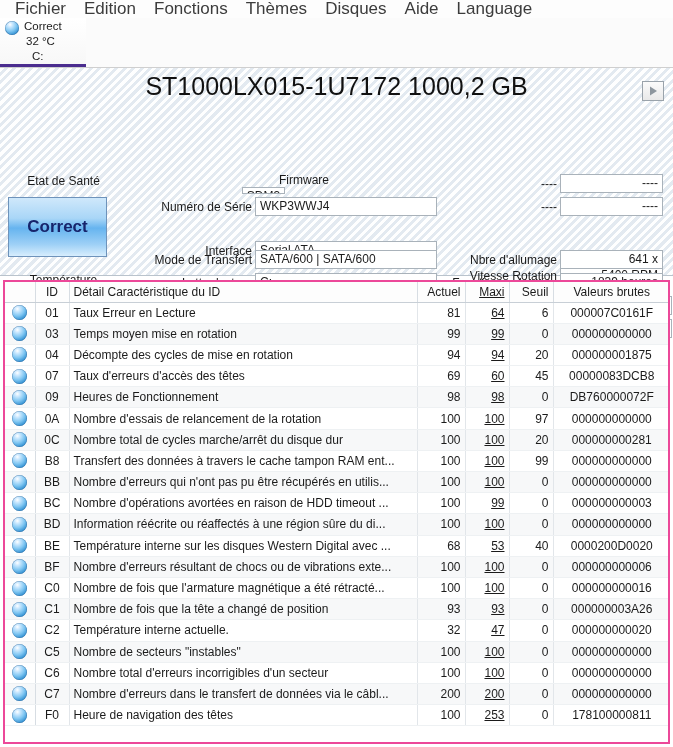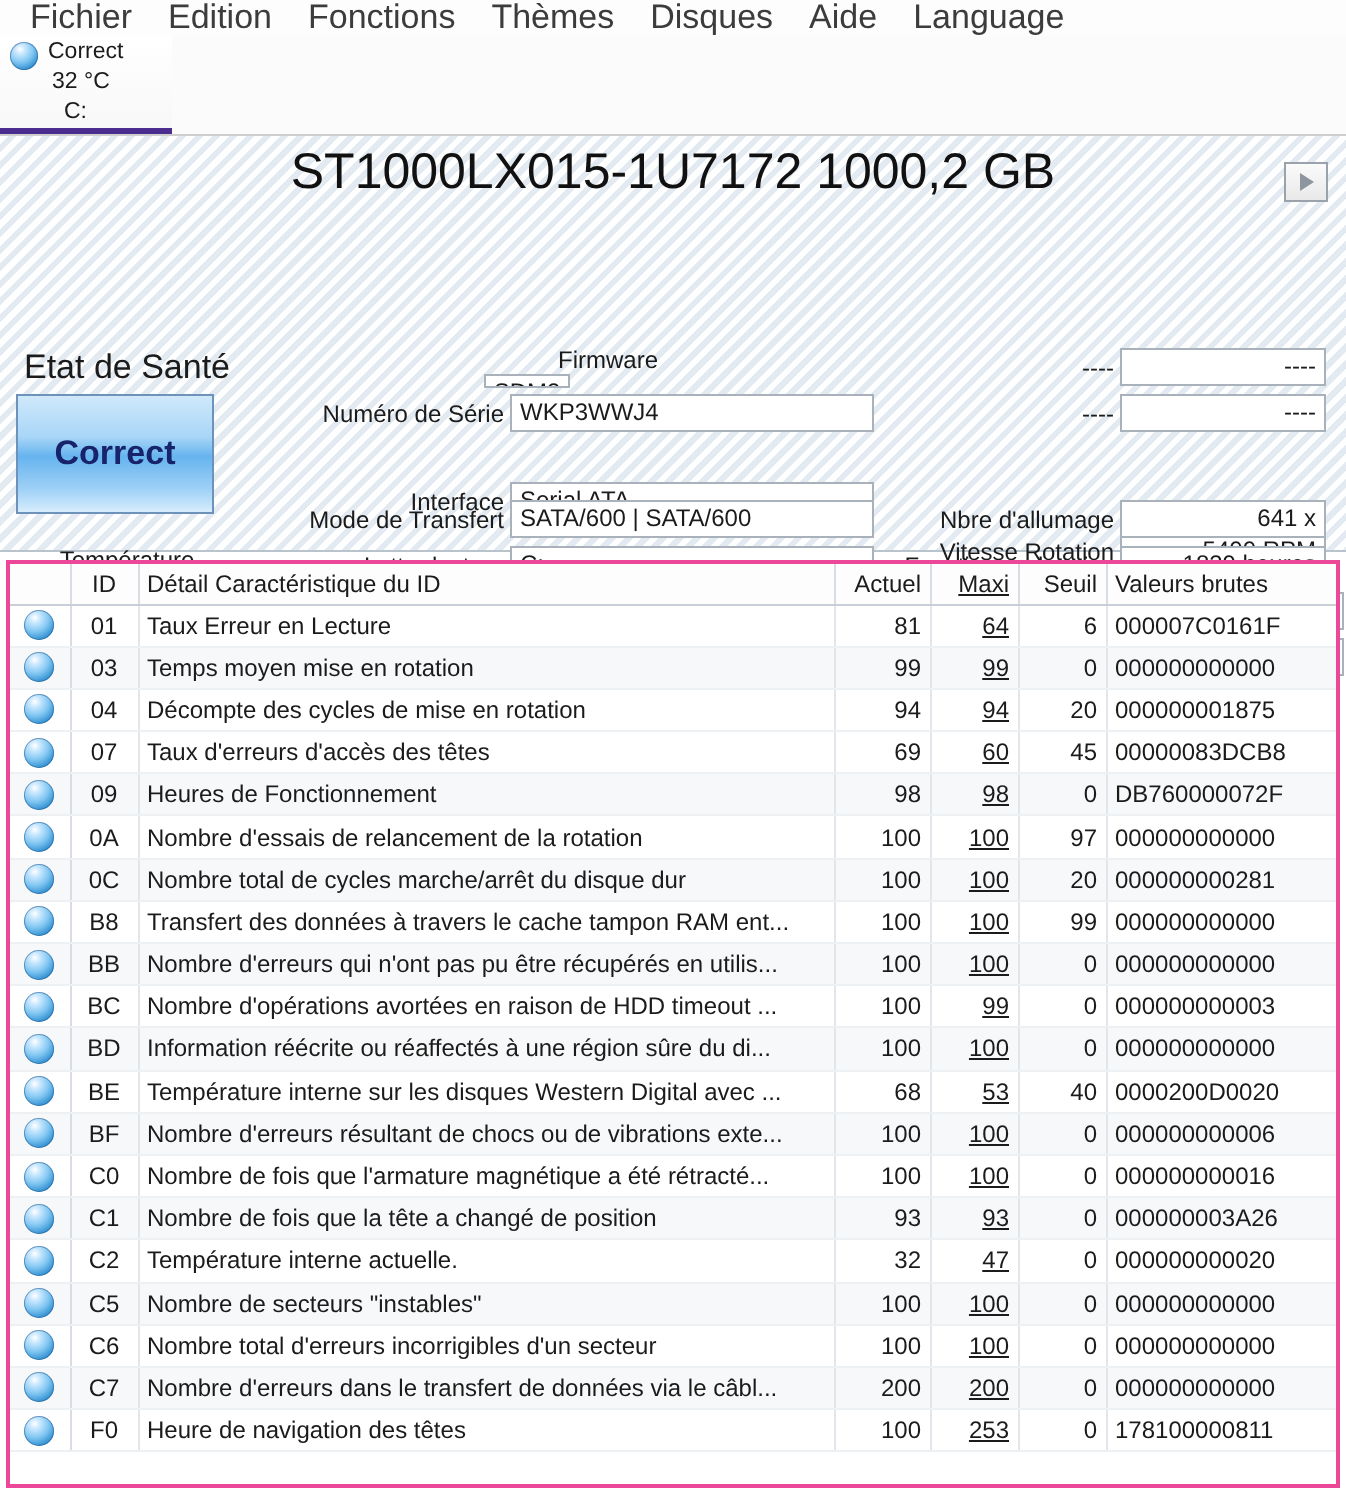--- a/index.html
+++ b/index.html
@@ -149,21 +149,21 @@
     cursor: pointer;
   }
   .next-btn svg { display:block; }
 
   .health-label {
     position: absolute;
     left: 11px;
     top: 106px;
     width: 105px;
     text-align: center;
-    font-size: 17px;
+    font-size: 12px;
     color: #1b1b1b;
   }
   .health-box {
     position: absolute;
     left: 8px;
     top: 129px;
     width: 99px;
     height: 60px;
     box-sizing: border-box;
     border: 1px solid #6e93bb;
@@ -291,21 +291,21 @@
   }
   tr.row-alt td { background: #f7f8f9; }
   tr.row-norm td { background: #ffffff; }
 
   .c-icon  { width: 30px; text-align: center; border-right: 1px solid #d7dde3 !important; }
   .c-id    { width: 34px; text-align: center; }
   .c-desc  { width: 348px; text-align: left; }
   .c-cur   { width: 48px; text-align: right; }
   .c-max   { width: 44px; text-align: right; text-decoration: underline; }
   .c-thr   { width: 44px; text-align: right; }
-  .c-raw   { width: 117px; text-align: left; border-right: none !important; }
+  .c-raw   { width: 117px; text-align: center; border-right: none !important; }
   .c-pad   { width: auto; border-right: none !important; }
 
   th.c-icon, th.c-pad { border-right: 1px solid #d7dde3; }
 
   .row-orb {
     display: inline-block;
     width: 15px;
     height: 15px;
     vertical-align: -3px;
   }

